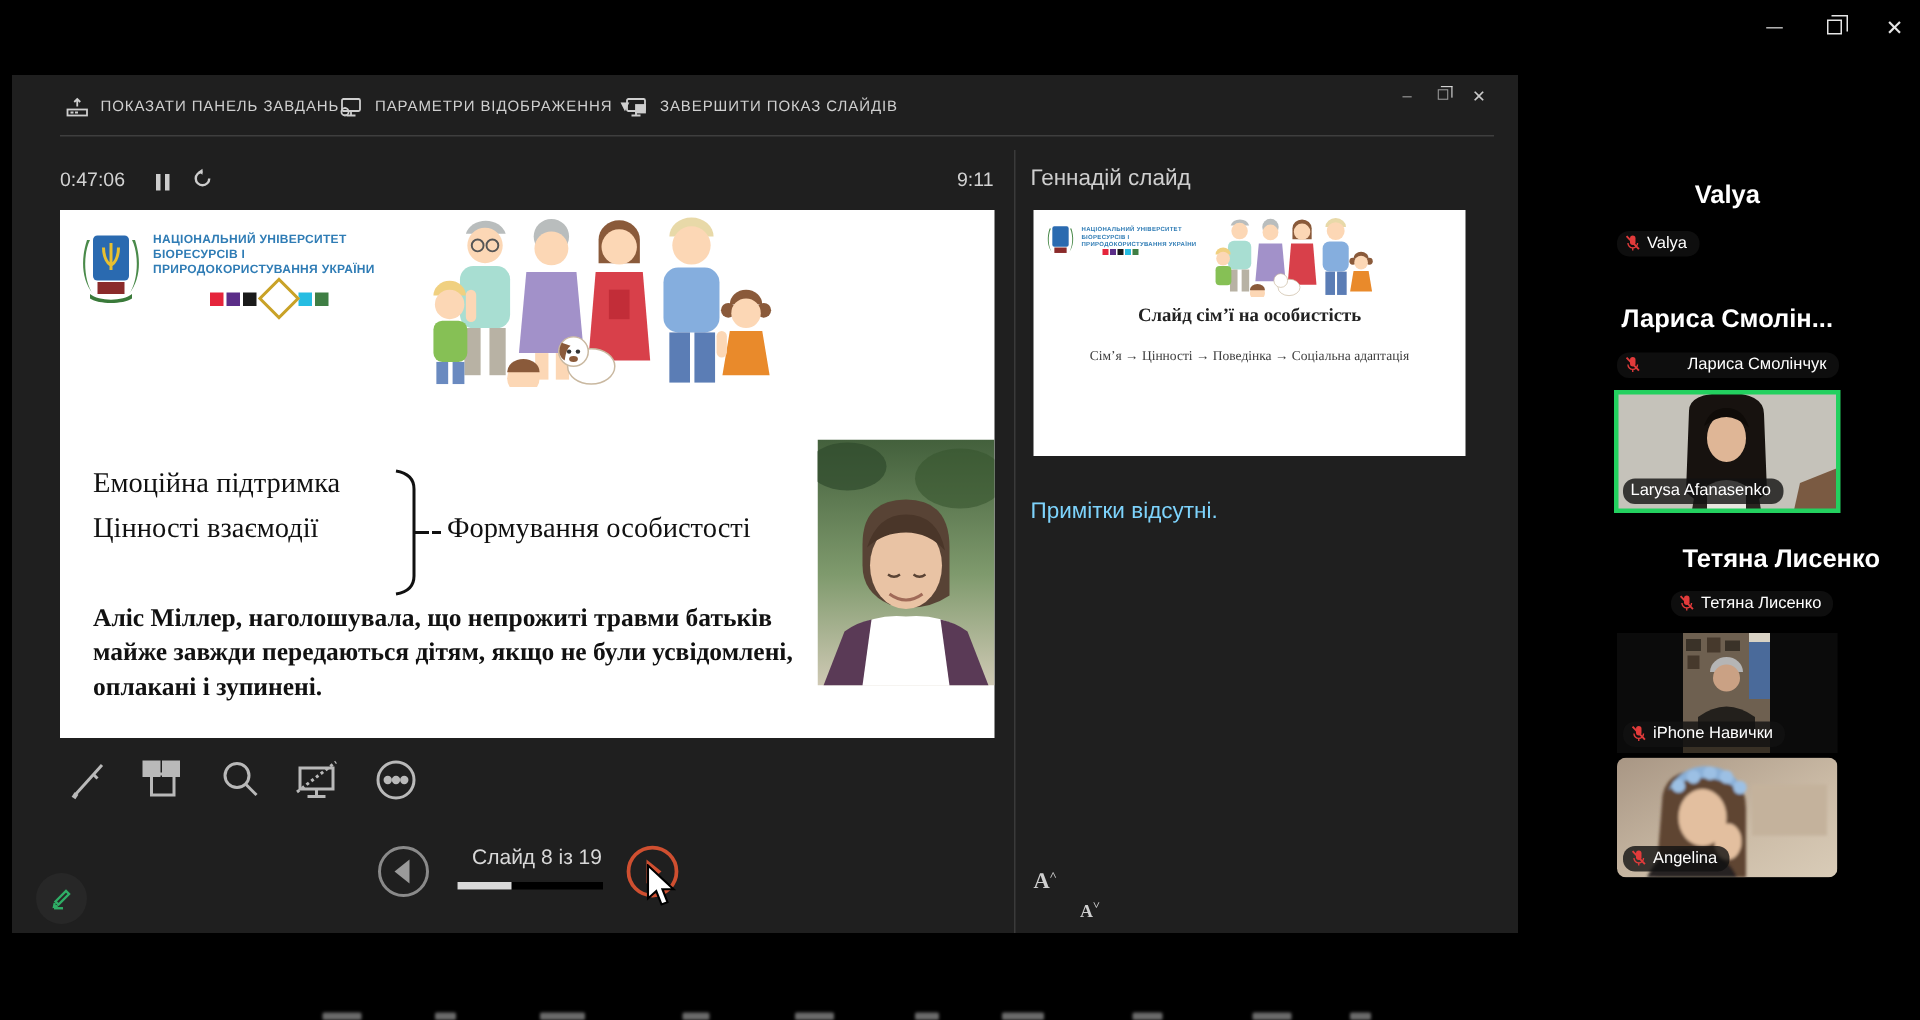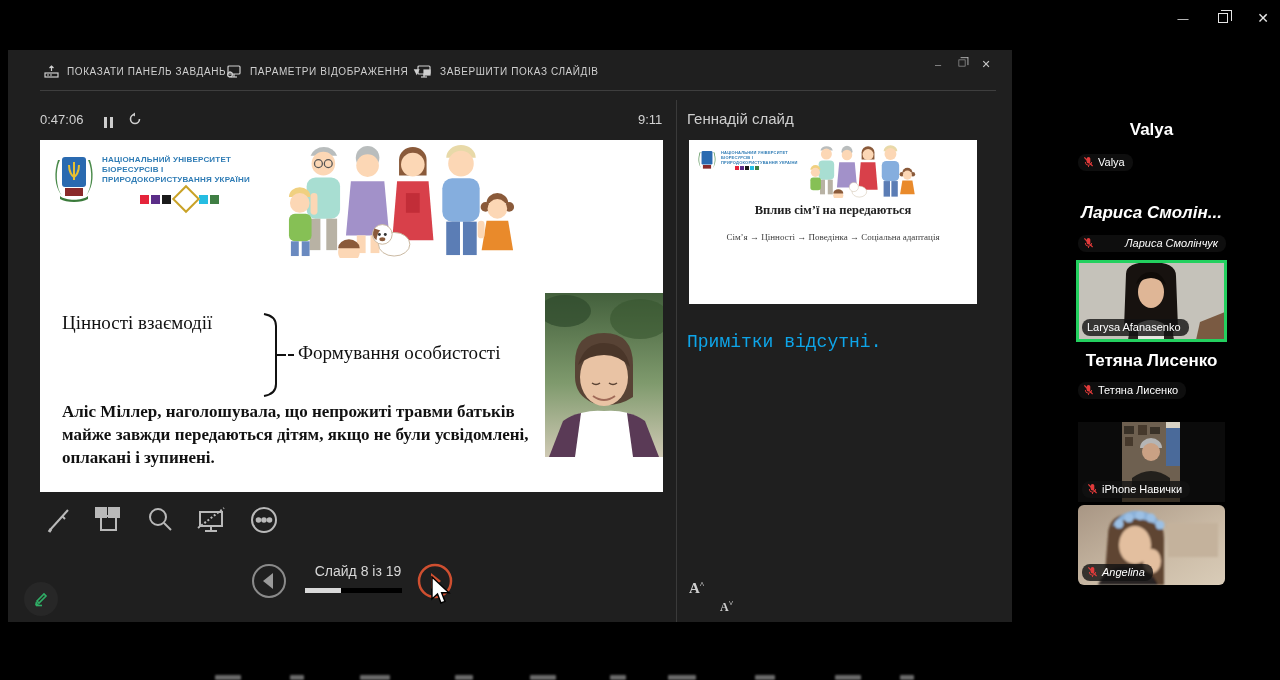--- a/index.html
+++ b/index.html
@@ -31,21 +31,21 @@
   .slide-title { font-weight:bold; font-size:21px; text-align:center; }
   .bullet-line { font-size:19px; line-height:30px; white-space:nowrap; }
   .brace-label { font-size:19px; }
   .quote { font-weight:bold; font-size:17px; line-height:23px; }
 
   
   .next-hdr { color:#cfcfcf; font-size:15px; }
   .thumb { background:#fff; font-family:"Liberation Serif", serif; color:#222; }
   .thumb-title { font-weight:bold; font-size:12.5px; text-align:center; }
   .thumb-flow { font-size:9px; text-align:center; color:#3c3c3c; }
-  .notes-txt { color:#0ea5e9; font-size:18px;font-family:Liberation Mono, monospace; }
+  .notes-txt { color:#7dd3fc; font-size:15px; }
   .fontbtn { color:#cfcfcf; font-family:"Liberation Serif", serif; font-weight:bold; position:relative; }
 
   
   .toolicon svg { stroke:#b9b9b9; fill:none; stroke-width:2; }
   .navlabel { color:#d8d8d8; font-size:14px; }
   .progress { width:97px; height:5px; background:#000; }
   .progress > div { height:5px; background:#d9d9d9; }
 
   
   .tile { left:1078px; width:147px; }
@@ -194,20 +194,21 @@
       <circle cx="205" cy="66" r="5" fill="#8a5a3a"></circle>
         <circle cx="229" cy="66" r="5" fill="#8a5a3a"></circle>
       <path d="M206 62 a11 10 0 0 1 22 0 Z" fill="#8a5a3a"></path>
       <circle cx="217" cy="68" r="10" fill="#fcd7b5"></circle>
       <path d="M206 80 L228 80 L233 110 L201 110 Z" fill="#e98a2b"></path>
       <rect x="197" y="80" width="7" height="18" rx="3.5" fill="#fcd7b5"></rect>
     </svg>
 
 
     <div class="abs" style="left:22px; top:168px;">
+      <div class="bullet-line">Емоційна підтримка</div>
       <div class="bullet-line">Цінності взаємодії</div>
     </div>
 
     <svg class="abs" style="left:222px; top:172px;" width="34" height="86" viewBox="0 0 34 86">
       <path d="M2 2 Q14 4 14 14 L14 72 Q14 82 2 84 M14 43 L24 43" stroke="#111" stroke-width="2" fill="none"></path>
       <line x1="26" y1="43" x2="32" y2="43" stroke="#111" stroke-width="2"></line>
     </svg>
     <div class="abs brace-label" style="left:258px; top:202px;">Формування особистості</div>
 
     <div class="abs quote" style="left:22px; top:260px; width:492px;">Аліс Міллер, наголошувала, що непрожиті травми батьків майже завжди передаються дітям, якщо не були усвідомлені, оплакані і зупинені.</div>
@@ -337,21 +338,21 @@
       <circle cx="66" cy="112" r="11" fill="#fcd7b5"></circle>
         <path d="M55 108 a11 9 0 0 1 22 0 Z" fill="#8a5a3a"></path>
       <ellipse cx="112" cy="104" rx="16" ry="12" fill="#fff" stroke="#c9b8a0"></ellipse>
         <circle cx="100" cy="94" r="10" fill="#fff" stroke="#c9b8a0"></circle>
       <circle cx="205" cy="66" r="5" fill="#8a5a3a"></circle>
         <circle cx="229" cy="66" r="5" fill="#8a5a3a"></circle>
         <path d="M206 62 a11 10 0 0 1 22 0 Z" fill="#8a5a3a"></path>
         <circle cx="217" cy="68" r="10" fill="#fcd7b5"></circle>
         <path d="M206 80 L228 80 L233 110 L201 110 Z" fill="#e98a2b"></path>
     </svg>
-    <div class="abs thumb-title" style="left:0; top:63px; width:288px;">Вплив сім’ї на передаються</div>
+    <div class="abs thumb-title" style="left:0; top:63px; width:288px;">Слайд сім’ї на особистість</div>
     <div class="abs thumb-flow" style="left:0; top:92px; width:288px;">Сім’я → Цінності → Поведінка → Соціальна адаптація</div>
   </div>
 
   <div class="abs notes-txt" style="left:679px; top:282px;">Примітки відсутні.</div>
 
   <div class="abs fontbtn" style="left:681px; top:530px; font-size:15px;">
     <span>A</span><span style="font-size:8px; position:relative; top:-6px;">˄</span>
   </div>
   <div class="abs fontbtn" style="left:712px; top:533px; font-size:12px;">
     <span>A</span><span style="font-size:8px; position:relative; top:-5px;">˅</span>
@@ -364,21 +365,21 @@
     <svg width="11" height="12" viewBox="0 0 12 13">
         <rect x="4" y="1" width="4" height="7" rx="2" fill="#e23b3b"></rect>
         <path d="M2.5 6.5 a3.5 3.5 0 0 0 7 0" stroke="#e23b3b" fill="none"></path>
         <line x1="6" y1="10" x2="6" y2="12" stroke="#e23b3b"></line>
         <line x1="1.5" y1="1.5" x2="10.5" y2="11" stroke="#e23b3b" stroke-width="1.4"></line>
       </svg>
     <span>Valya</span>
   </div>
 </div>
 
-<div class="abs tile" style="top:185px; height:78px;font-style:italic;">
+<div class="abs tile" style="top:185px; height:78px;">
   <div class="big-name" style="margin-top:18px;">Лариса Смолін...</div>
   <div class="nameplate-free abs" style="left:0; top:50px;gap:31px;">
     <svg width="11" height="12" viewBox="0 0 12 13">
         <rect x="4" y="1" width="4" height="7" rx="2" fill="#e23b3b"></rect>
         <path d="M2.5 6.5 a3.5 3.5 0 0 0 7 0" stroke="#e23b3b" fill="none"></path>
         <line x1="6" y1="10" x2="6" y2="12" stroke="#e23b3b"></line>
         <line x1="1.5" y1="1.5" x2="10.5" y2="11" stroke="#e23b3b" stroke-width="1.4"></line>
       </svg>
     <span>Лариса Смолінчук</span>
   </div>
@@ -394,21 +395,21 @@
     <path d="M58 22 Q62 10 73 10 Q84 10 88 23 Q80 16 73 16 Q66 16 58 22 Z" fill="#0f0b08"></path>
     <path d="M60 62 Q73 54 86 62 L86 78 L60 78 Z" fill="#e8e6e0"></path>
     <path d="M52 66 L60 60 L60 78 L50 78 Z" fill="#2a2420"></path>
     <path d="M94 66 L86 60 L86 78 L96 78 Z" fill="#2a2420"></path>
   </svg>
   <div class="nameplate">
     <span>Larysa Afanasenko</span>
   </div>
 </div>
 
-<div class="abs tile" style="top:336px; height:72px;">
+<div class="abs tile" style="top:348px; height:72px;margin-left:36px;">
   <div class="big-name" style="margin-top:15px;">Тетяна Лисенко</div>
   <div class="nameplate-free abs" style="left:0; top:46px;">
     <svg width="11" height="12" viewBox="0 0 12 13">
         <rect x="4" y="1" width="4" height="7" rx="2" fill="#e23b3b"></rect>
         <path d="M2.5 6.5 a3.5 3.5 0 0 0 7 0" stroke="#e23b3b" fill="none"></path>
         <line x1="6" y1="10" x2="6" y2="12" stroke="#e23b3b"></line>
         <line x1="1.5" y1="1.5" x2="10.5" y2="11" stroke="#e23b3b" stroke-width="1.4"></line>
       </svg>
     <span>Тетяна Лисенко</span>
   </div>
@@ -433,21 +434,21 @@
     <svg width="11" height="12" viewBox="0 0 12 13">
         <rect x="4" y="1" width="4" height="7" rx="2" fill="#e23b3b"></rect>
         <path d="M2.5 6.5 a3.5 3.5 0 0 0 7 0" stroke="#e23b3b" fill="none"></path>
         <line x1="6" y1="10" x2="6" y2="12" stroke="#e23b3b"></line>
         <line x1="1.5" y1="1.5" x2="10.5" y2="11" stroke="#e23b3b" stroke-width="1.4"></line>
       </svg>
     <span>iPhone Навички</span>
   </div>
 </div>
 
-<div class="abs vtile" style="top:505px; height:80px; border-radius:6px;font-style:italic;">
+<div class="abs vtile" style="top:505px; height:80px; border-radius:6px;">
   <svg width="147" height="80" viewBox="0 0 147 80">
     <defs>
         <linearGradient id="angbg" x1="0" y1="0" x2="1" y2="1">
           <stop offset="0" stop-color="#a89684"></stop>
           <stop offset=".6" stop-color="#cbbba6"></stop>
           <stop offset="1" stop-color="#d9ccb8"></stop>
         </linearGradient>
     <filter id="blur1">
           <feGaussianBlur stdDeviation="1.1"></feGaussianBlur>
         </filter>

